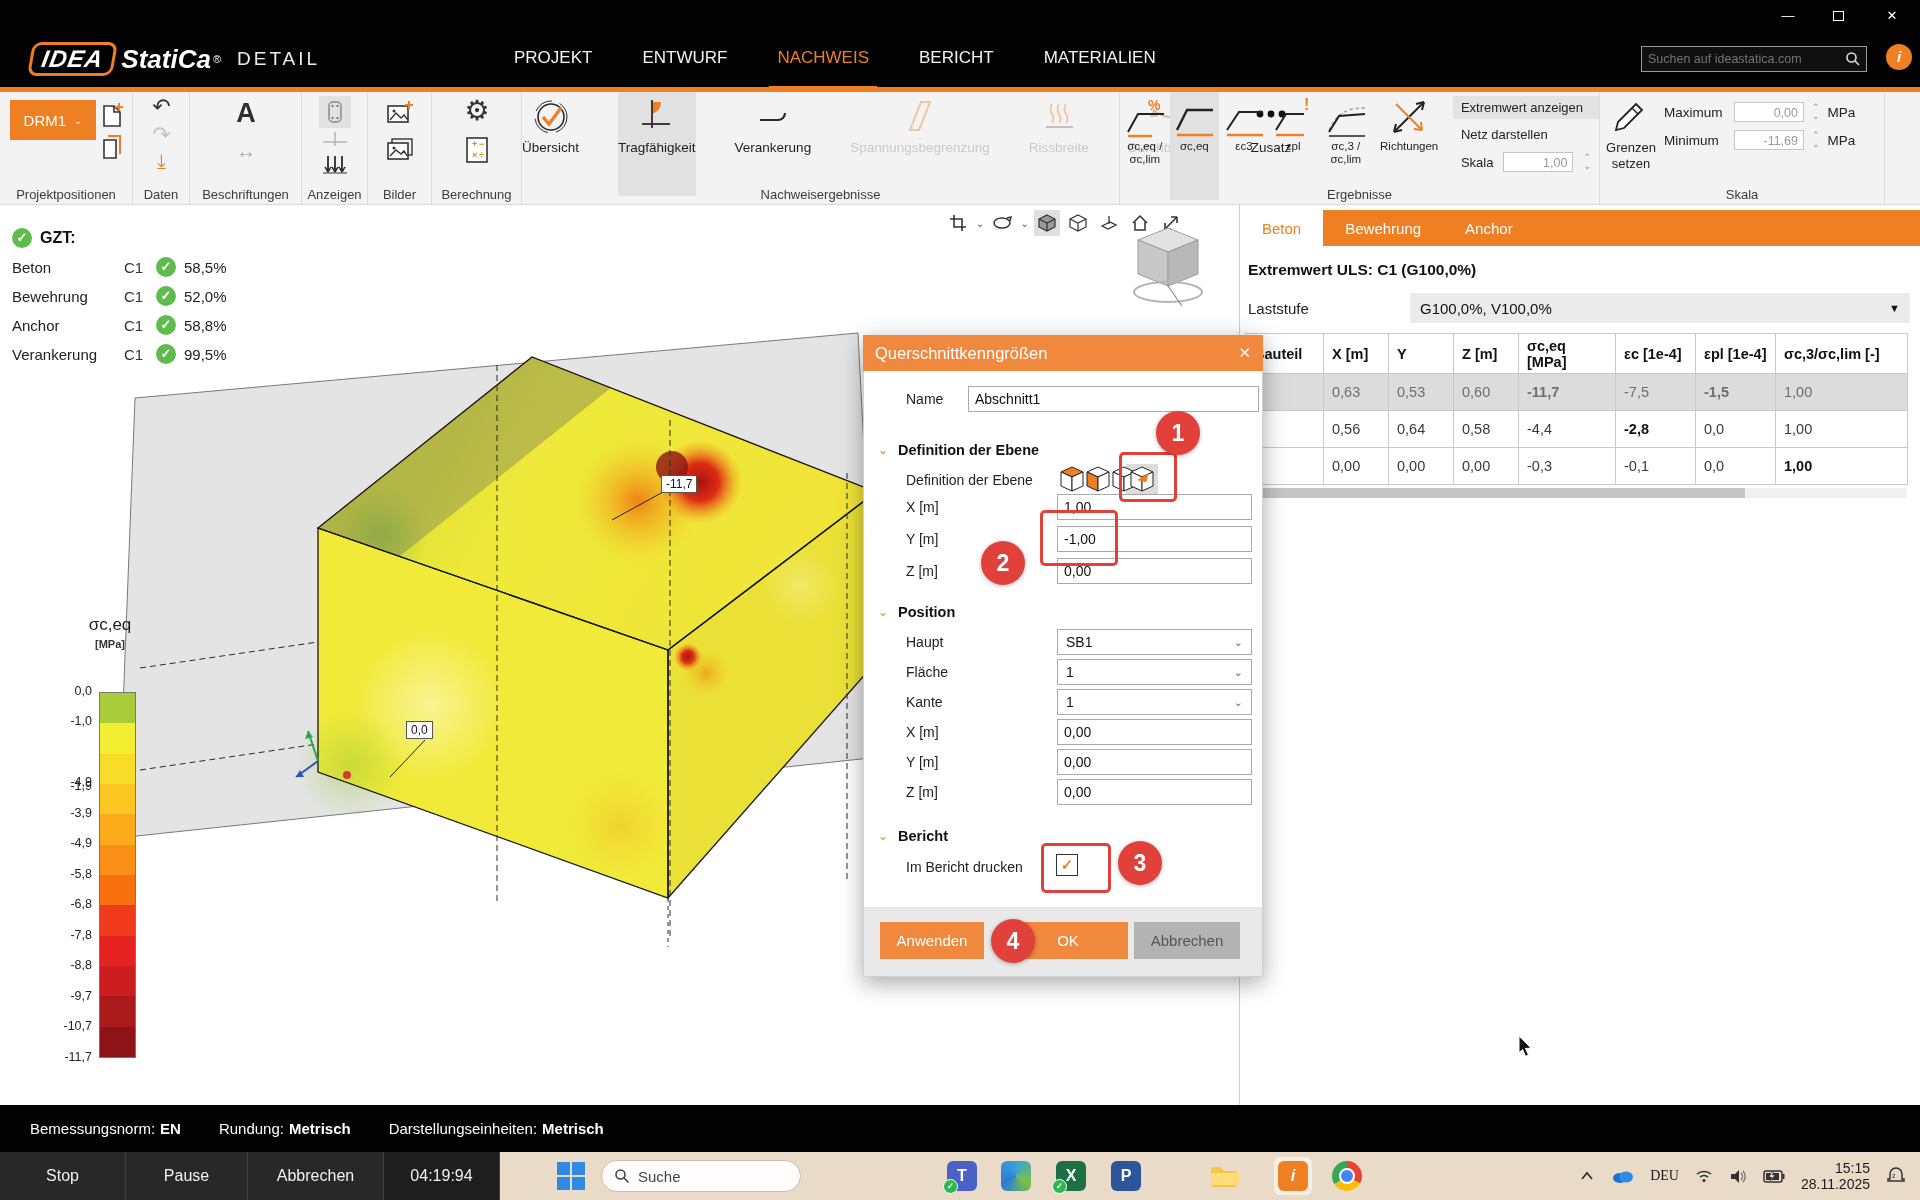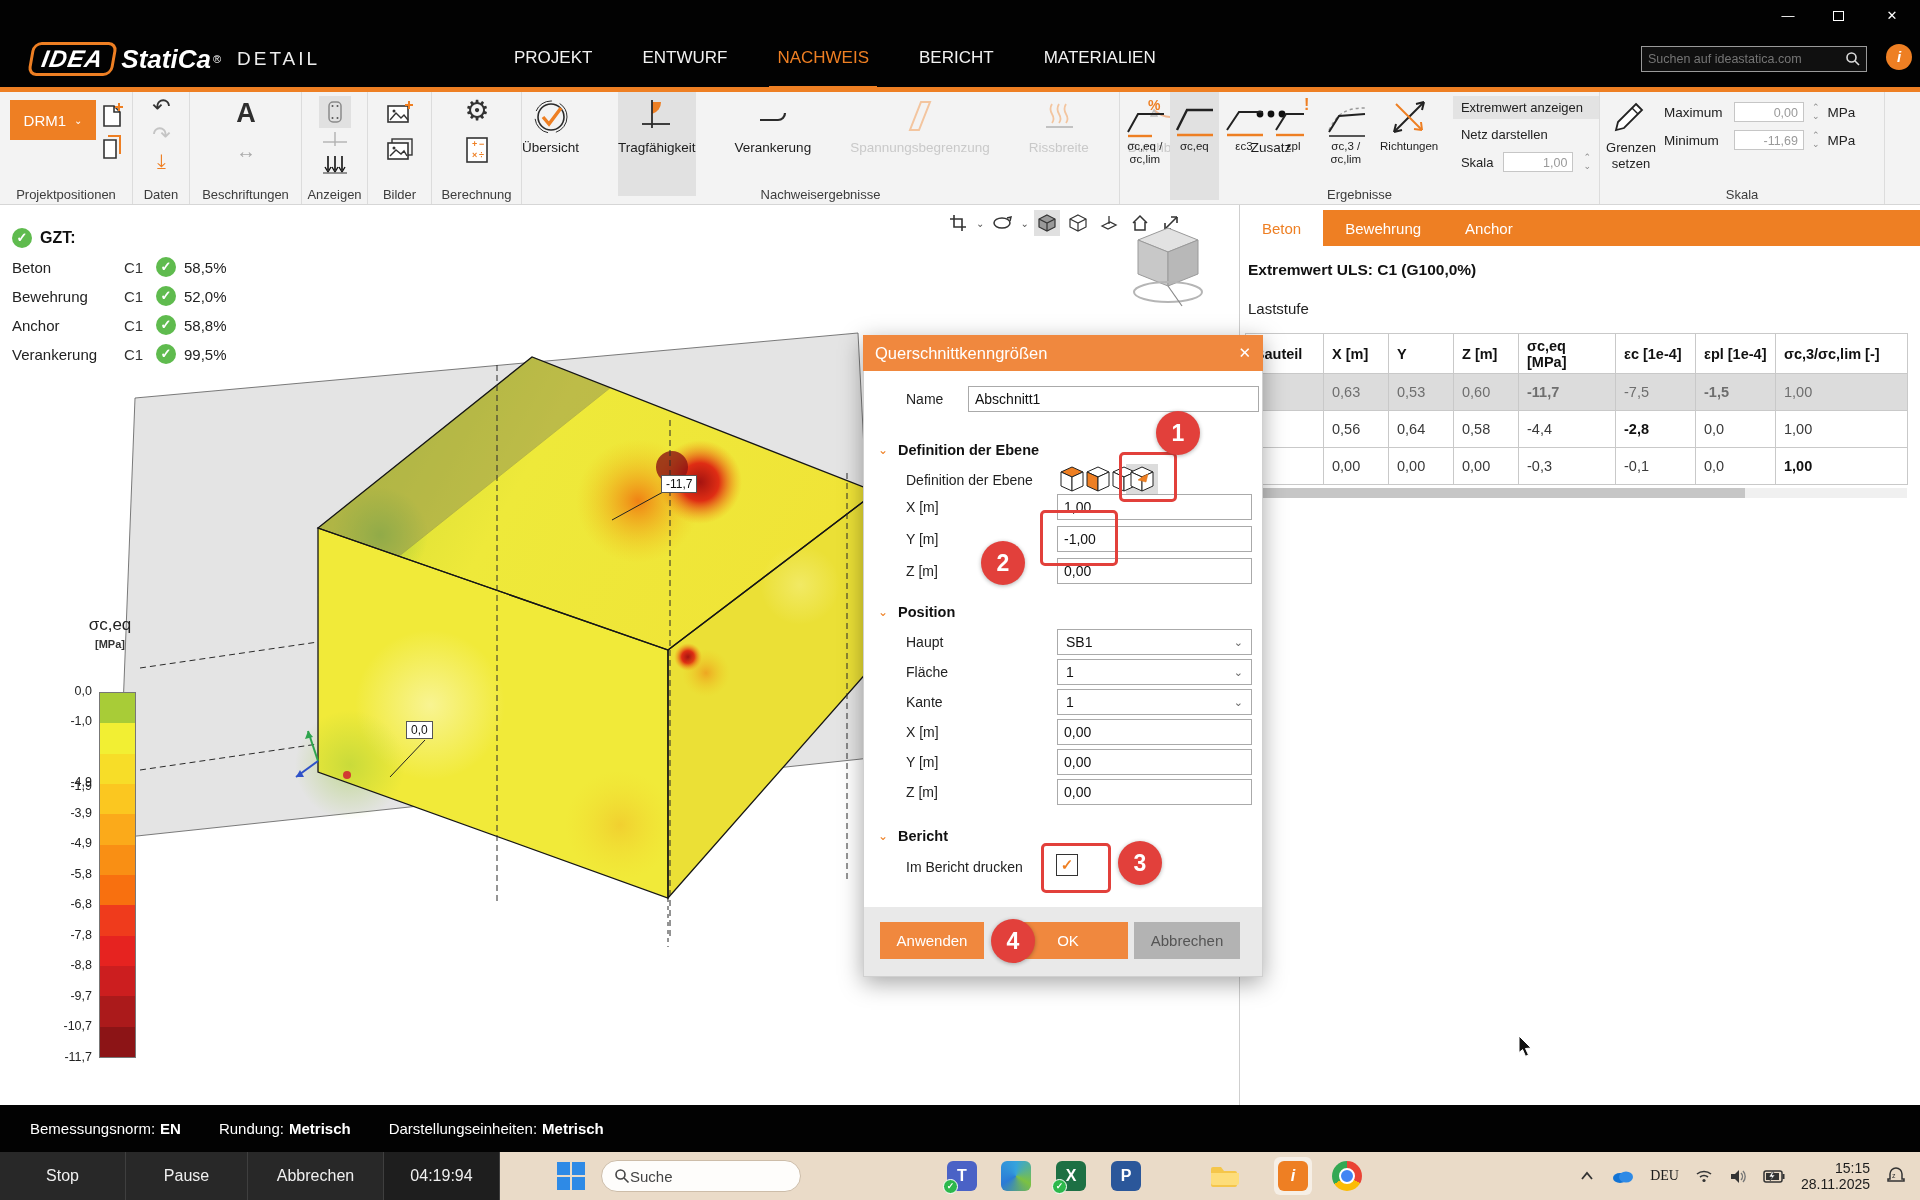--- a/index.html
+++ b/index.html
@@ -101,21 +101,21 @@
   .ann-rect{position:absolute;border:3.5px solid #E2403B;border-radius:5px;z-index:60;pointer-events:none;}
   .ann-badge{position:absolute;width:44px;height:44px;border-radius:50%;background:#E2403B;color:#fff;font-size:23px;font-weight:700;display:flex;align-items:center;justify-content:center;z-index:61;box-shadow:0 1px 4px rgba(0,0,0,.3);}
   
   .statusbar{position:absolute;left:0;top:1105px;width:1920px;height:47px;background:#020202;color:#fff;display:flex;align-items:center;gap:38px;padding-left:30px;box-sizing:border-box;font-size:15px;}
   .statusbar b{font-weight:700;margin-left:5px;}
   .taskbar{position:absolute;left:0;top:1152px;width:1920px;height:48px;background:#eadbc8;}
   .tdark{position:absolute;left:0;top:0;height:48px;width:500px;background:#282828;display:flex;}
   .tcell{height:48px;display:flex;align-items:center;justify-content:center;color:#f0f0f0;font-size:16px;border-right:1px solid #3f3f3f;box-sizing:border-box;cursor:pointer;}
   .winlogo{position:absolute;left:557px;top:10px;width:28px;height:28px;display:grid;grid-template-columns:13px 13px;grid-template-rows:13px 13px;gap:2px;cursor:pointer;}
   .winlogo div{background:#2e8ae6;}
-  .tsearch{position:absolute;left:601px;top:8px;width:200px;height:32px;background:#fefdfb;border:1px solid #cdbda9;border-radius:16px;display:flex;align-items:center;padding:0 12px;box-sizing:border-box;color:#444;font-size:15px;cursor:pointer;}
+  .tsearch{position:absolute;left:601px;top:8px;width:200px;height:32px;background:#fefdfb;border:1px solid #cdbda9;border-radius:16px;display:flex;align-items:center;gap:8px;padding:0 12px;box-sizing:border-box;color:#444;font-size:15px;cursor:pointer;}
   .ticon{position:absolute;top:9px;width:30px;height:30px;border-radius:6px;display:flex;align-items:center;justify-content:center;font-weight:700;color:#fff;cursor:pointer;}
   .badge-ok{position:absolute;left:-4px;bottom:-3px;width:13px;height:13px;border-radius:50%;background:#2db84c;color:#fff;font-size:9px;line-height:13px;text-align:center;border:1px solid #fff;}
   .tray{position:absolute;right:0;top:0;height:48px;display:flex;align-items:center;gap:16px;padding-right:14px;color:#1c1c1c;}
   .clockblk{text-align:right;font-size:14px;line-height:16px;color:#1c1c1c;cursor:pointer;}
   .idea-active{position:absolute;left:1274px;top:5px;width:38px;height:38px;background:rgba(255,255,255,.55);border-radius:6px;}
 </style>
 </head>
 <body>
 
 <div id="app">
@@ -560,20 +560,24 @@
   <div class="cs-tick" style="top:1050px;">-11,7</div>
 
   <div class="rpanel">
     <div class="rtabs">
       <div class="rtab active">Beton</div>
       <div class="rtab">Bewehrung</div>
       <div class="rtab">Anchor</div>
     </div>
     <div class="extrem">Extremwert ULS: C1 (G100,0%)</div>
     <div class="lstufe-label">Laststufe</div>
+    <div class="lstufe">
+        <span>G100,0%, V100,0%</span>
+        <span style="font-size:11px;">▼</span>
+      </div>
     <div class="rtable">
       <div class="trow">
         <div class="th c0">Bauteil</div>
         <div class="th c1">X [m]</div>
         <div class="th c2">Y</div>
         <div class="th c3">Z [m]</div>
         <div class="th c4">σc,eq [MPa]</div>
         <div class="th c5">εc [1e-4]</div>
         <div class="th c6">εpl [1e-4]</div>
         <div class="th c7">σc,3/σc,lim [-]</div>

